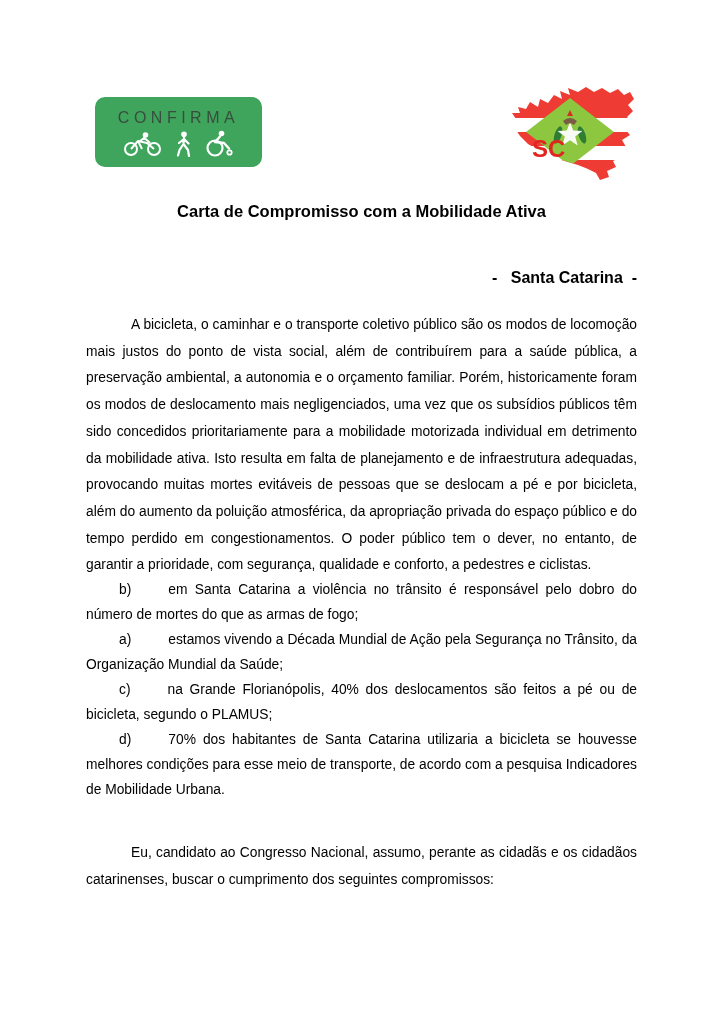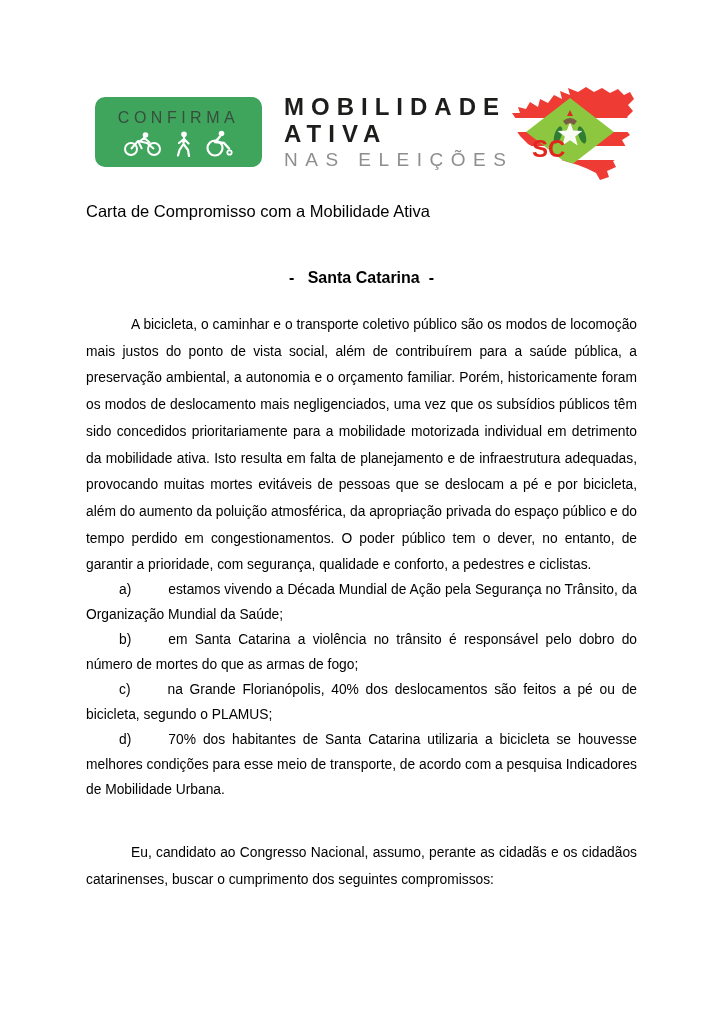--- a/index.html
+++ b/index.html
@@ -35,25 +35,25 @@
   .brand-line3 {
     font-size:19px; font-weight:400; letter-spacing:7.5px; color:#8e8e8e;
     line-height:20px; margin-top:4px; white-space:nowrap;
   }
 
   .sc-logo { position:absolute; left:510px; top:84px; width:128px; height:98px; }
 
   
   .doc-title {
     position:absolute; left:86px; width:551px; top:200px;
-    font-size:16.5px; font-weight:normal; text-align:left; line-height:20px;
+    font-size:16.5px; font-weight:bold; text-align:center; line-height:20px;
   }
   .doc-subtitle {
     position:absolute; left:86px; width:551px; top:267px;
-    font-size:16px; font-weight:bold; text-align:center; line-height:20px;
+    font-size:16px; font-weight:bold; text-align:right; line-height:20px;
     white-space:pre;
   }
   .intro {
     position:absolute; left:86px; width:551px; top:311px;
     font-size:13.8px; line-height:26.7px; text-align:justify; text-indent:45px;
   }
   .considering {
     position:absolute; left:86px; width:551px; top:576px;
     font-size:13.8px; line-height:25px;
   }
@@ -87,25 +87,20 @@
       </svg>
       <svg width="30" height="27" viewBox="0 0 30 27">
         <circle cx="11" cy="18" r="7.5" fill="none" stroke="#fff" stroke-width="2.2"></circle>
         <circle cx="17.5" cy="3.5" r="2.8" fill="#fff"></circle>
         <path d="M16,6.5 L11,12 L20,13 L25,18.5" stroke="#fff" stroke-width="2.4" fill="none" stroke-linecap="round" stroke-linejoin="round"></path>
         <circle cx="25.5" cy="22.5" r="2.2" fill="none" stroke="#fff" stroke-width="1.8"></circle>
       </svg>
     </div>
   </div>
 
-  <div class="brand">
-    <div class="brand-line1">MOBILIDADE</div>
-    <div class="brand-line2">ATIVA</div>
-    <div class="brand-line3">NAS ELEIÇÕES</div>
-  </div>
 
   <div class="sc-logo">
     <svg width="128" height="98" viewBox="0 0 128 98">
       <defs>
         <clipPath id="scclip">
           <path d="M6,34 L2,28 L10,28 L8,22 L16,24 L20,17 L28,22 L30,14 L38,18 L44,10 L52,14 L50,6
                    L60,10 L58,3 L68,7 L76,2 L84,7 L92,3 L100,8 L108,4 L114,10 L120,7 L124,14
                    L118,20 L123,26 L117,32 L122,38 L115,44 L120,50 L112,55 L116,62 L108,66
                    L111,72 L103,76 L106,82 L97,86 L99,92 L90,95 L86,88 L78,84 L68,80 L58,77
                    L48,74 L38,70 L28,65 L18,59 L10,51 L4,42 Z"></path>
@@ -127,21 +122,21 @@
       <text x="22" y="72" font-size="24" font-weight="bold" fill="#e2251f" font-family="Liberation Sans, sans-serif">SC</text>
     </svg>
   </div>
 
   <h1 class="doc-title">Carta de Compromisso com a Mobilidade Ativa</h1>
   <h2 class="doc-subtitle">-   Santa Catarina  -</h2>
 
   <p class="intro">A bicicleta, o caminhar e o transporte coletivo público são os modos de locomoção mais justos do ponto de vista social, além de contribuírem para a saúde pública, a preservação ambiental, a autonomia e o orçamento familiar. Porém, historicamente foram os modos de deslocamento mais negligenciados, uma vez que os subsídios públicos têm sido concedidos prioritariamente para a mobilidade motorizada individual em detrimento da mobilidade ativa. Isto resulta em falta de planejamento e de infraestrutura adequadas, provocando muitas mortes evitáveis de pessoas que se deslocam a pé e por bicicleta, além do aumento da poluição atmosférica, da apropriação privada do espaço público e do tempo perdido em congestionamentos. O poder público tem o dever, no entanto, de garantir a prioridade, com segurança, qualidade e conforto, a pedestres e ciclistas.</p>
 
   <div class="considering">
+    <p class="item"><span>b)</span><span class="tab"></span><span>em Santa Catarina a violência no trânsito é responsável pelo dobro do número de mortes do que as armas de fogo;</span></p>
     <p class="item"><span>a)</span><span class="tab"></span><span>estamos vivendo a Década Mundial de Ação pela Segurança no Trânsito, da Organização Mundial da Saúde;</span></p>
-    <p class="item"><span>b)</span><span class="tab"></span><span>em Santa Catarina a violência no trânsito é responsável pelo dobro do número de mortes do que as armas de fogo;</span></p>
     <p class="item"><span>c)</span><span class="tab"></span><span>na Grande Florianópolis, 40% dos deslocamentos são feitos a pé ou de bicicleta, segundo o PLAMUS;</span></p>
     <p class="item"><span>d)</span><span class="tab"></span><span>70% dos habitantes de Santa Catarina utilizaria a bicicleta se houvesse melhores condições para esse meio de transporte, de acordo com a pesquisa Indicadores de Mobilidade Urbana.</span></p>
   </div>
 
   <p class="commitment">Eu, candidato ao Congresso Nacional, assumo, perante as cidadãs e os cidadãos catarinenses, buscar o cumprimento dos seguintes compromissos:</p>
 
 </div>
 
 </body></html>

